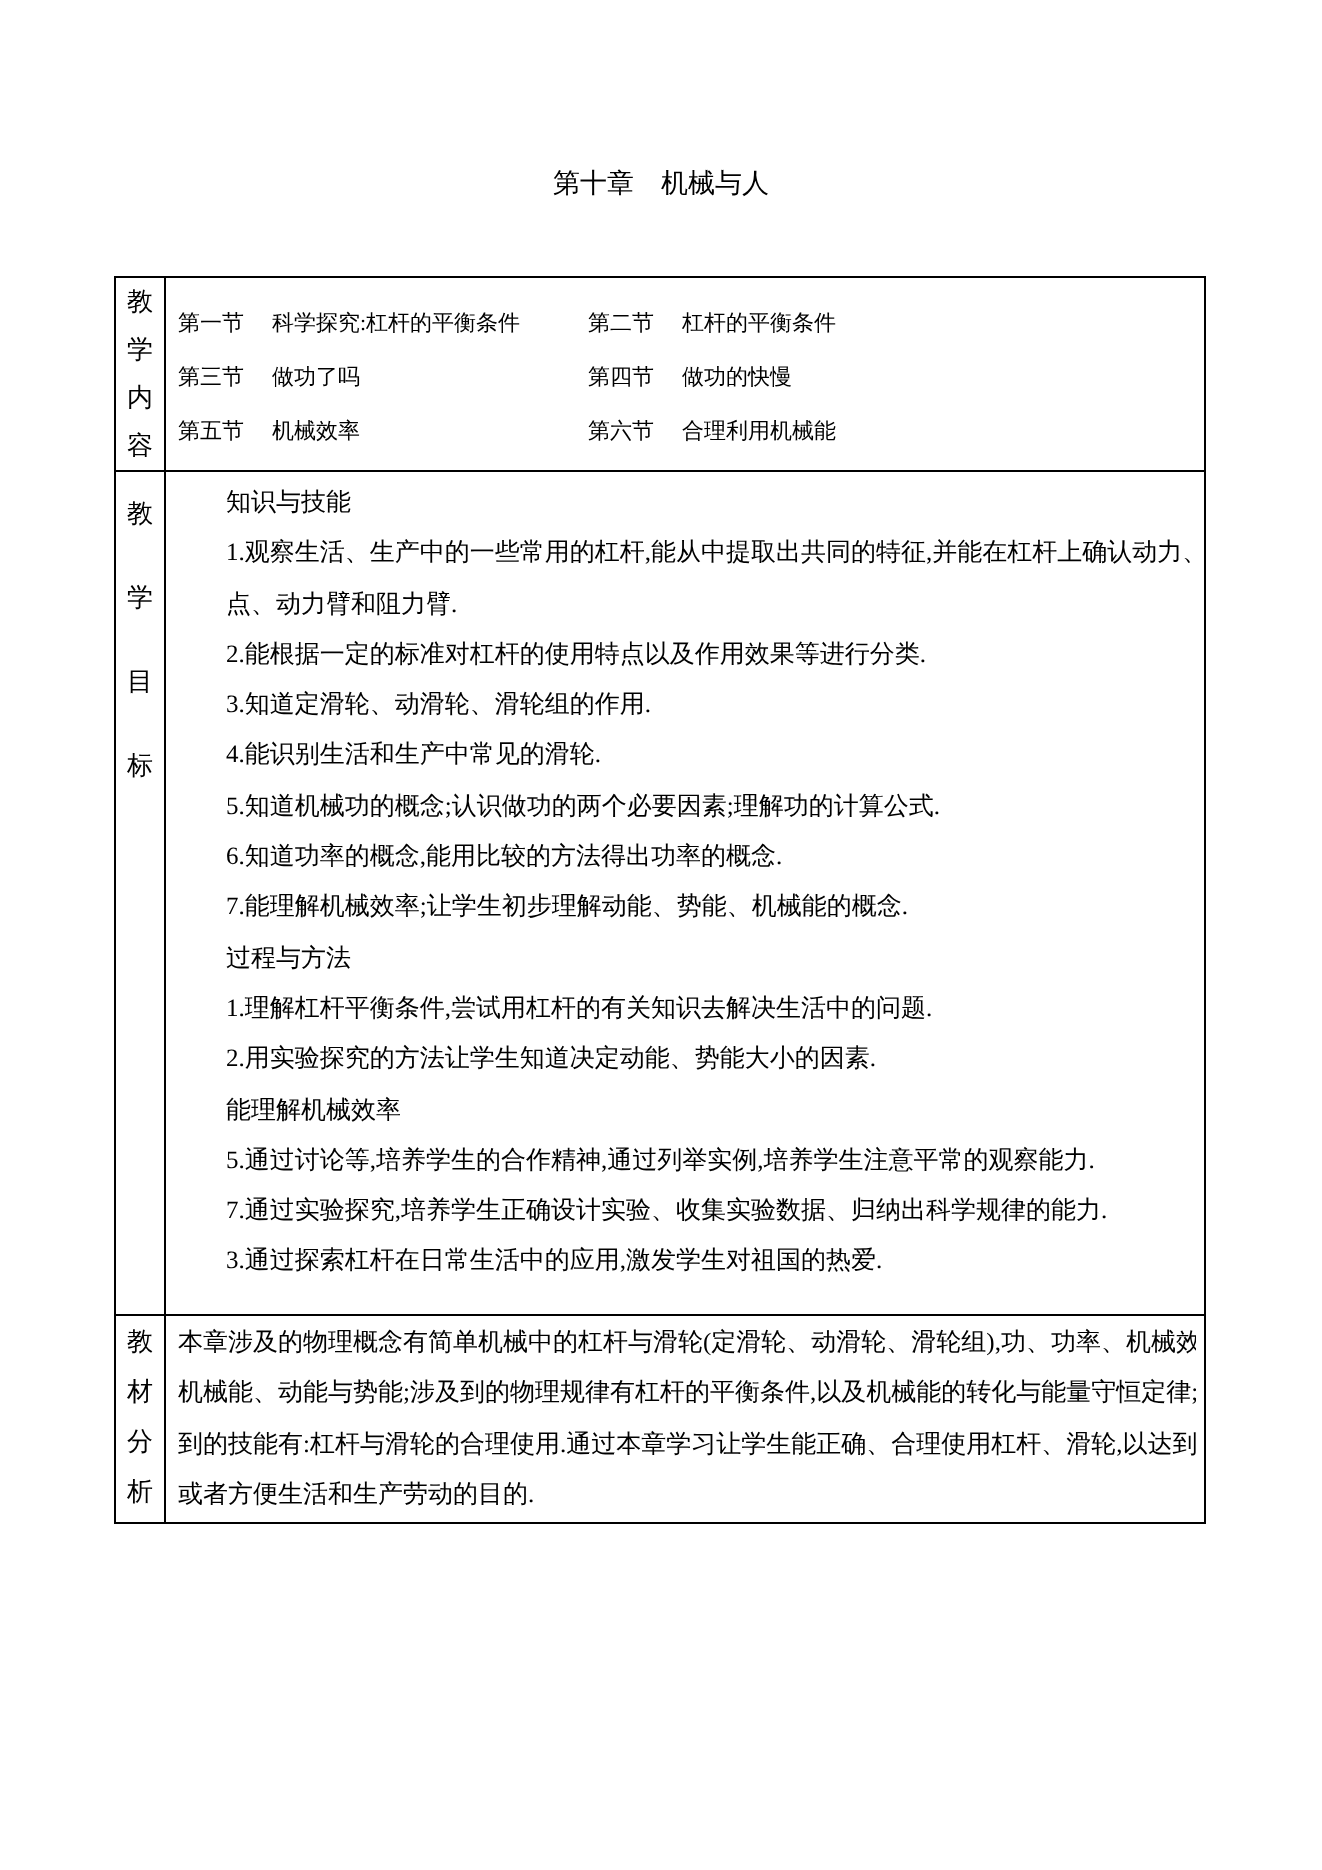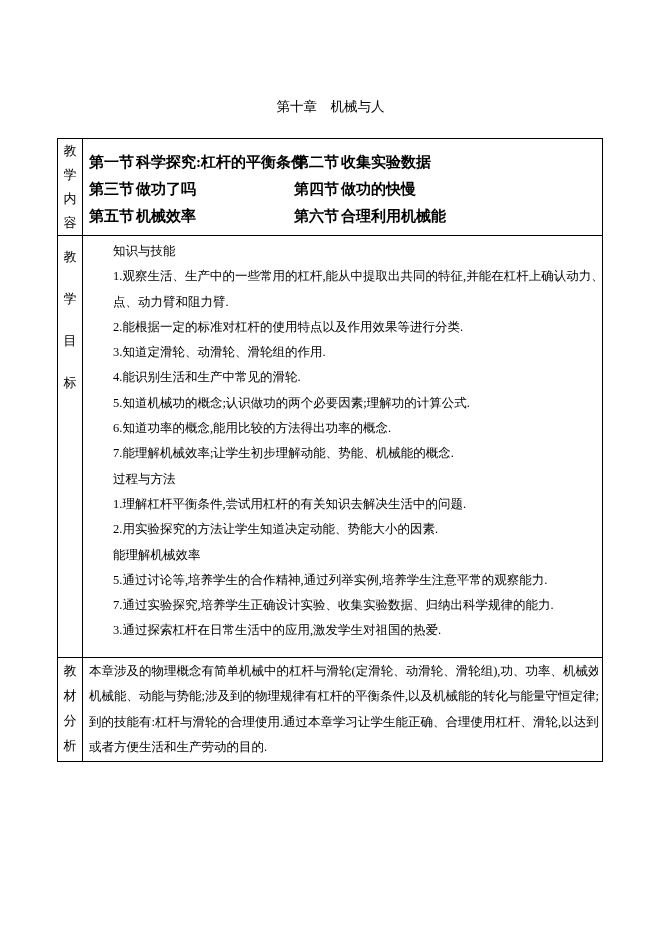--- a/index.html
+++ b/index.html
@@ -20,21 +20,20 @@
   }
   .doc-title {
     position: absolute;
     top: 83px;
     left: 0;
     width: 661px;
     text-align: center;
     font-size: 13.5px;
     line-height: 18px;
     white-space: pre;
-    margin-top: 15px;
   }
   .doc-subtitle {
     position: absolute;
     top: 110px;
     left: 0;
     width: 661px;
     text-align: center;
     font-size: 13.5px;
     line-height: 18px;
   }
@@ -77,24 +76,23 @@
   tr.row-analysis { height: 101px; }
 
   .content-cell-inner { padding: 10px 4px 0 6px; }
   .goals-cell-inner   { padding: 3px 4px 0 6px; margin-left: 24px; }
   .analysis-cell-inner{ padding: 1px 4px 0 6px; }
 
   .section-line {
     display: grid;
     grid-template-columns: 47px 158px 47px 1fr;
     line-height: 27px;
-    font-size: 15px;
+    font-size: 11px;
     white-space: nowrap;
     overflow: hidden;
-    font-weight: bold;
   }
   .goal-line {
     line-height: 25.3px;
     font-size: 12.5px;
     white-space: nowrap;
     overflow: hidden;
   }
   .analysis-line {
     line-height: 25.4px;
     font-size: 12.5px;
@@ -117,21 +115,21 @@
         <div class="label-inner">
           <span class="label-text">教学内容</span>
         </div>
       </td>
       <td>
         <div class="content-cell-inner">
           <div class="section-line">
             <span>第一节</span>
             <span>科学探究:杠杆的平衡条件</span>
             <span>第二节</span>
-            <span>收集实验数据</span>
+            <span>杠杆的平衡条件</span>
           </div>
           <div class="section-line">
             <span>第三节</span>
             <span>做功了吗</span>
             <span>第四节</span>
             <span>做功的快慢</span>
           </div>
           <div class="section-line">
             <span>第五节</span>
             <span>机械效率</span>

